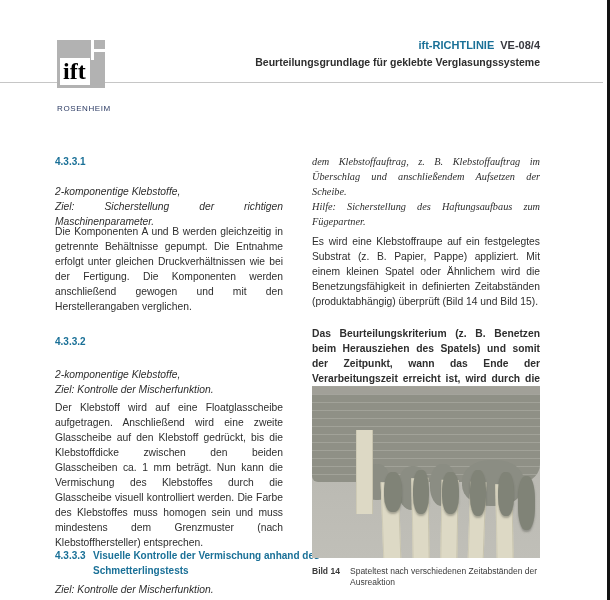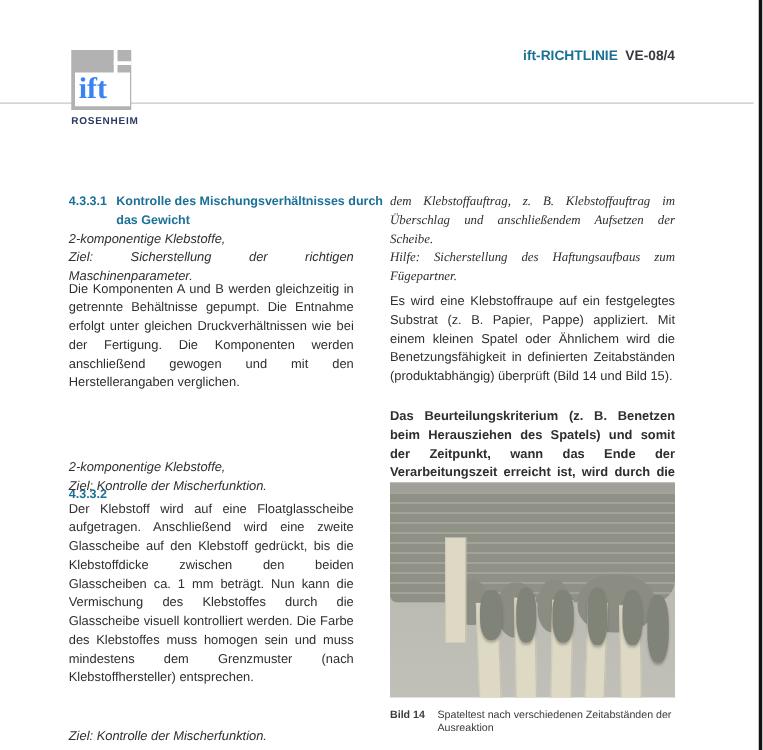--- a/index.html
+++ b/index.html
@@ -12,26 +12,26 @@
 
   
   .rule{position:absolute;left:0;top:82px;width:603px;height:1px;background:#c6c6c6;}
   .logo{position:absolute;left:57px;top:40px;width:52px;}
   .logo-square{
     position:relative;width:48px;height:48px;background:#b2b2b2;z-index:2;
   }
   .logo-frame-v{position:absolute;right:11px;top:0;width:3px;height:20px;background:#ffffff;}
   .logo-frame-h{position:absolute;right:0;top:9px;width:14px;height:3px;background:#ffffff;}
   .logo-ift{
-    position:absolute;left:3px;bottom:3px;background:#ffffff;padding:0 18px 1px 3px;
+    position:absolute;left:3px;bottom:3px;background:#ffffff;padding:0 4px 1px 3px;
     font-family:"Liberation Serif", serif;font-weight:bold;font-style:normal;
-    font-size:24px;line-height:26px;color:#3b82f6;letter-spacing:0;
+    font-size:24px;line-height:26px;color:#000000;letter-spacing:0;
   }
   .logo-sub{
-    margin-top:4px;font-size:8px;font-weight:bold;color:#2b3a63;letter-spacing:.6px;white-space:nowrap;
+    margin-top:16px;font-size:8px;font-weight:normal;color:#2b3a63;letter-spacing:.6px;white-space:nowrap;
   }
   .head-right{position:absolute;top:38px;right:70px;text-align:right;}
   .head-line1{font-size:11px;font-weight:bold;line-height:15px;}
   .head-line1 .brand{color:#1a7097;}
   .head-line1 .code{color:#38383f;margin-left:6px;}
   .head-line2{font-size:10.5px;font-weight:bold;color:#2e2e2e;line-height:15px;margin-top:2px;}
 
   
   .col{position:absolute;top:130px;width:228px;font-size:10.3px;line-height:15px;}
   .col-left{left:55px;}
@@ -83,27 +83,27 @@
       <div class="logo-frame-h"></div>
       <div class="logo-ift">ift</div>
     </div>
     <div class="logo-sub">ROSENHEIM</div>
   </div>
 
   <div class="head-right">
     <div class="head-line1">
       <span class="brand">ift-RICHTLINIE</span><span class="code">VE-08/4</span>
     </div>
+    <div class="head-line2">Beurteilungsgrundlage für geklebte Verglasungssysteme</div>
   </div>
 
   <div class="col col-left">
 
     <div class="block heading" style="top:0;">
       <span class="num">4.3.3.1</span>
-      <span>Kontrolle des Mischungsverhältnisses durch das Gewicht</span>
     </div>
     <div class="block italic" style="top:30px;">
       <div>2-komponentige Klebstoffe,</div>
       <div>Ziel: Sicherstellung der richtigen Maschinenparameter.</div>
     </div>
     <div class="block body-par" style="top:70px;">Die Komponenten A und B werden gleichzeitig in getrennte Behältnisse gepumpt. Die Entnahme erfolgt unter gleichen Druckverhältnissen wie bei der Fertigung. Die Komponenten werden anschließend gewogen und mit den Herstellerangaben verglichen.</div>
 
     <div class="block heading" style="top:180px;">
       <span class="num">4.3.3.2</span>
     </div>

